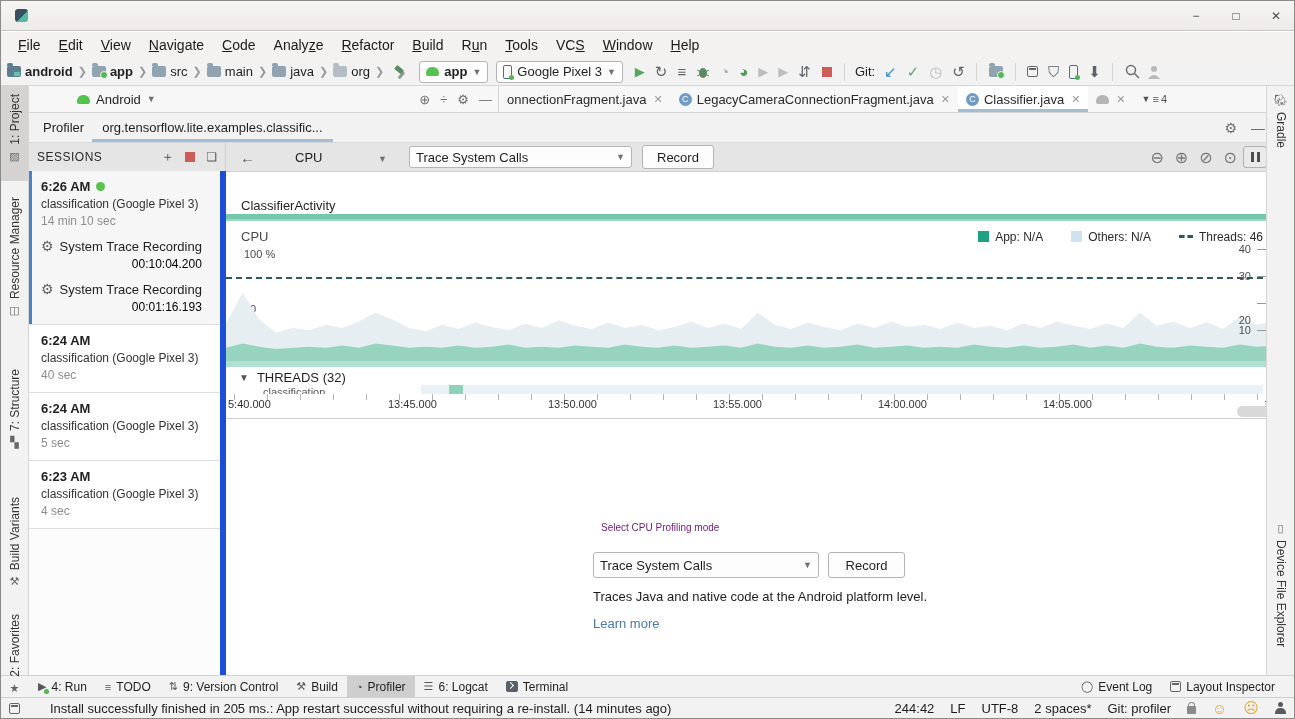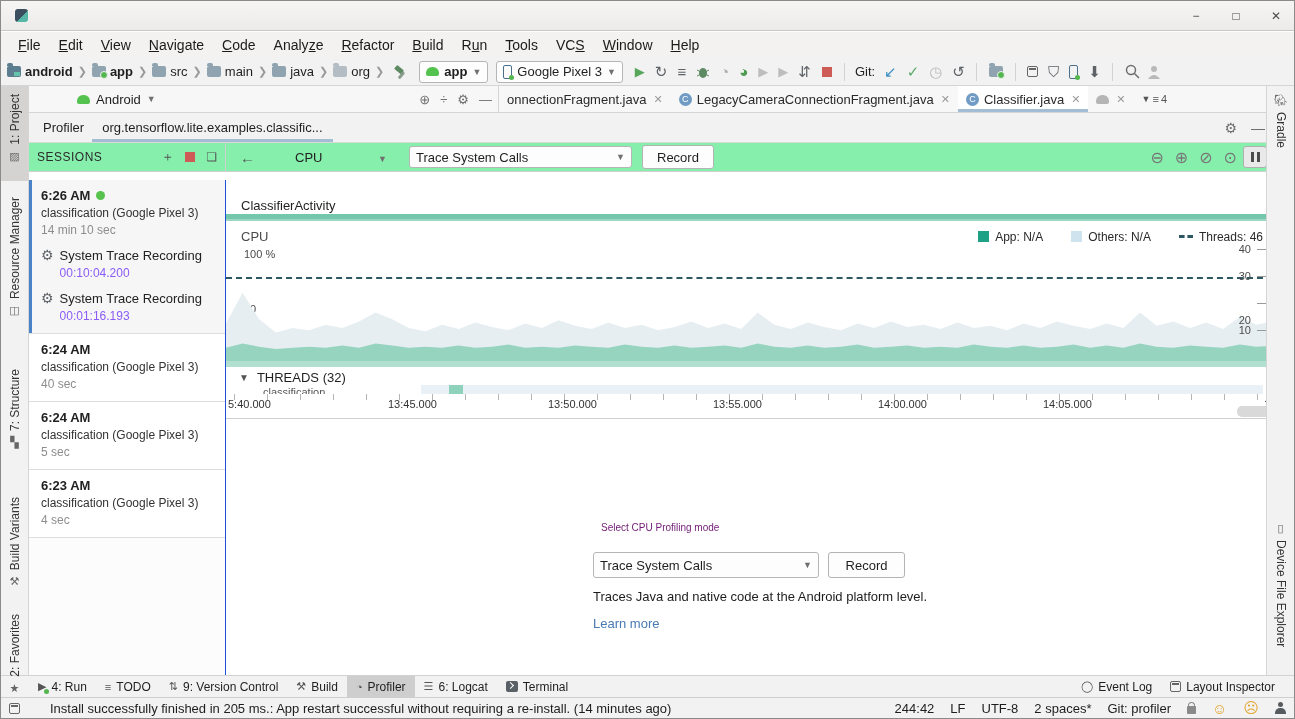--- a/index.html
+++ b/index.html
@@ -76,50 +76,50 @@
 
   
   #profstrip { position:absolute; left:28px; top:112px; width:1244px; height:30px; background:#f2f2f2;
     border-bottom:1px solid #d9d9d9; display:flex; align-items:center; }
   #profstrip .toolname { margin-left:6px; padding:0 8px; font-size:13px; }
   #profstrip .ptab { position:relative; height:100%; display:flex; align-items:center; padding:0 10px; font-size:13px; }
   #profstrip .ptab:after { content:""; position:absolute; left:0; right:0; bottom:0; height:3px; background:#a2bdd4; }
   #profstrip .ricons { position:absolute; right:8px; display:flex; gap:14px; color:#6e6e6e; font-size:14px; }
 
   
-  #proftoolbar { position:absolute; left:28px; top:142px; width:1244px; height:29px; background:#86efac;
+  #proftoolbar { position:absolute; left:28px; top:142px; width:1244px; height:29px; background:#e5e5e5;
     border-bottom:1px solid #d0d0d0; display:flex; align-items:center; }
   #sessheader { width:197px; height:100%; display:flex; align-items:center; border-right:1px solid #d0d0d0;
     padding-left:8px; position:relative; }
   #sessheader .t { font-size:12px; letter-spacing:.5px; color:#2a2a2a; }
   #sessheader .icons { position:absolute; right:8px; display:flex; gap:11px; align-items:center; color:#555; }
   .redsq { width:10px; height:10px; background:#cf5b56; display:inline-block; }
   .btn { display:inline-flex; align-items:center; justify-content:center; height:24px; background:#fdfdfd;
     border:1px solid #b3b3b3; border-radius:3px; padding:0 14px; font-size:13px; color:#1f1f1f; }
   #cpusel { display:flex; align-items:center; gap:40px; margin-left:28px; font-size:13px; }
   #zoomicons { position:absolute; right:36px; display:flex; gap:11px; align-items:center; color:#777;
     font-size:16px; }
   #pausebtn { position:absolute; right:6px; width:24px; height:22px; border:1px solid #b0b0b0; border-radius:3px;
     background:#e9e9e9; display:flex; align-items:center; justify-content:center; gap:3px; }
   #pausebtn i { width:3px; height:10px; background:#4c4c4c; }
 
   
-  #sessions { position:absolute; left:28px; top:179px; width:197px; bottom:43px; background:#fcfcfc;
-    border-right:1px solid #1d4ed8; overflow:hidden; }
+  #sessions { position:absolute; left:28px; top:170px; width:197px; bottom:43px; background:#fcfcfc;
+    border-right:6px solid #1d4ed8; overflow:hidden; }
   .scard { position:relative; padding:8px 6px 10px 12px; border-bottom:1px solid #dedede; background:#fff; }
   .scard.sel { background:#f6f6f6; }
   .scard.sel:before { content:""; position:absolute; left:0; top:0; bottom:0; width:3px; background:#4a82c8; }
   .scard .time { font-size:13px; font-weight:bold; color:#222; display:flex; align-items:center; gap:6px; }
   .livedot { width:9px; height:9px; border-radius:50%; background:#57c24e; }
   .scard .name { font-size:12px; color:#333; margin-top:3px; }
   .scard .dur { font-size:12px; color:#8d8d8d; margin-top:3px; }
   .rec { margin-top:11px; display:flex; gap:6px; }
   .rec .gear { color:#5f6368; font-size:14px; line-height:15px; }
   .rec .rl { font-size:13px; color:#222; }
-  .rec .rd { font-size:12px; color:#8b5cf6; margin-top:3px; }
+  .rec .rd { font-size:12px; color:#000000; margin-top:3px;text-align:right; }
 
   
   #stage { position:absolute; left:225px; top:171px; width:1047px; bottom:43px; background:#ffffff; overflow:hidden; }
   #activity { position:absolute; left:15px; top:26px; font-size:13px; color:#1f1f1f; }
   #activitybar { position:absolute; left:0; top:42px; width:100%; height:7px; background:#74c7ac;
     border-bottom:2px solid #9ad8c2; }
   #cpulabel { position:absolute; left:15px; top:57px; font-size:13px; color:#4a4a4a; }
   #legend { position:absolute; right:10px; top:58px; display:flex; gap:28px; align-items:center; font-size:12px; color:#2a2a2a; }
   .lgsq { width:11px; height:11px; display:inline-block; margin-right:6px; vertical-align:-1px; }
   .lgdash { display:inline-block; width:14px; margin-right:6px; vertical-align:3px;

